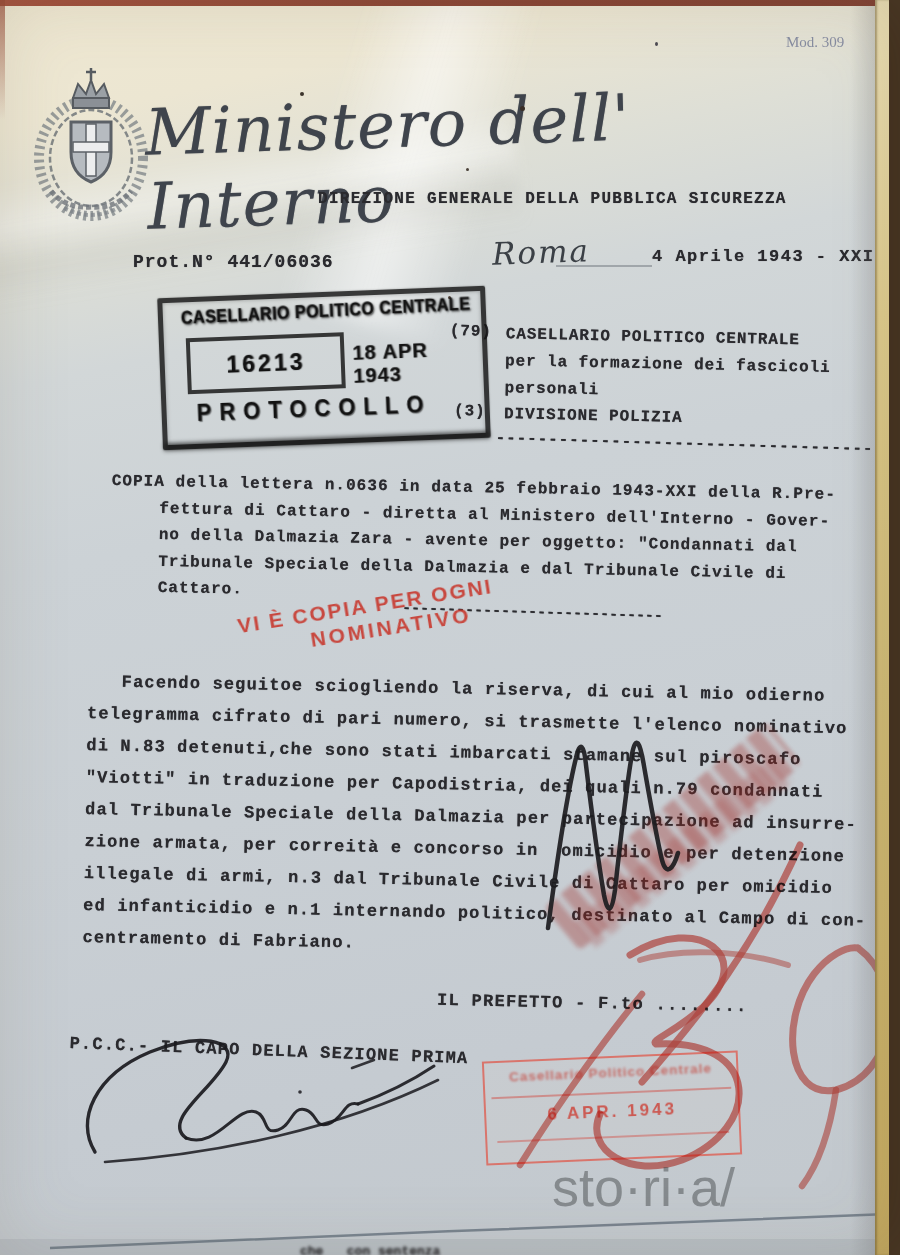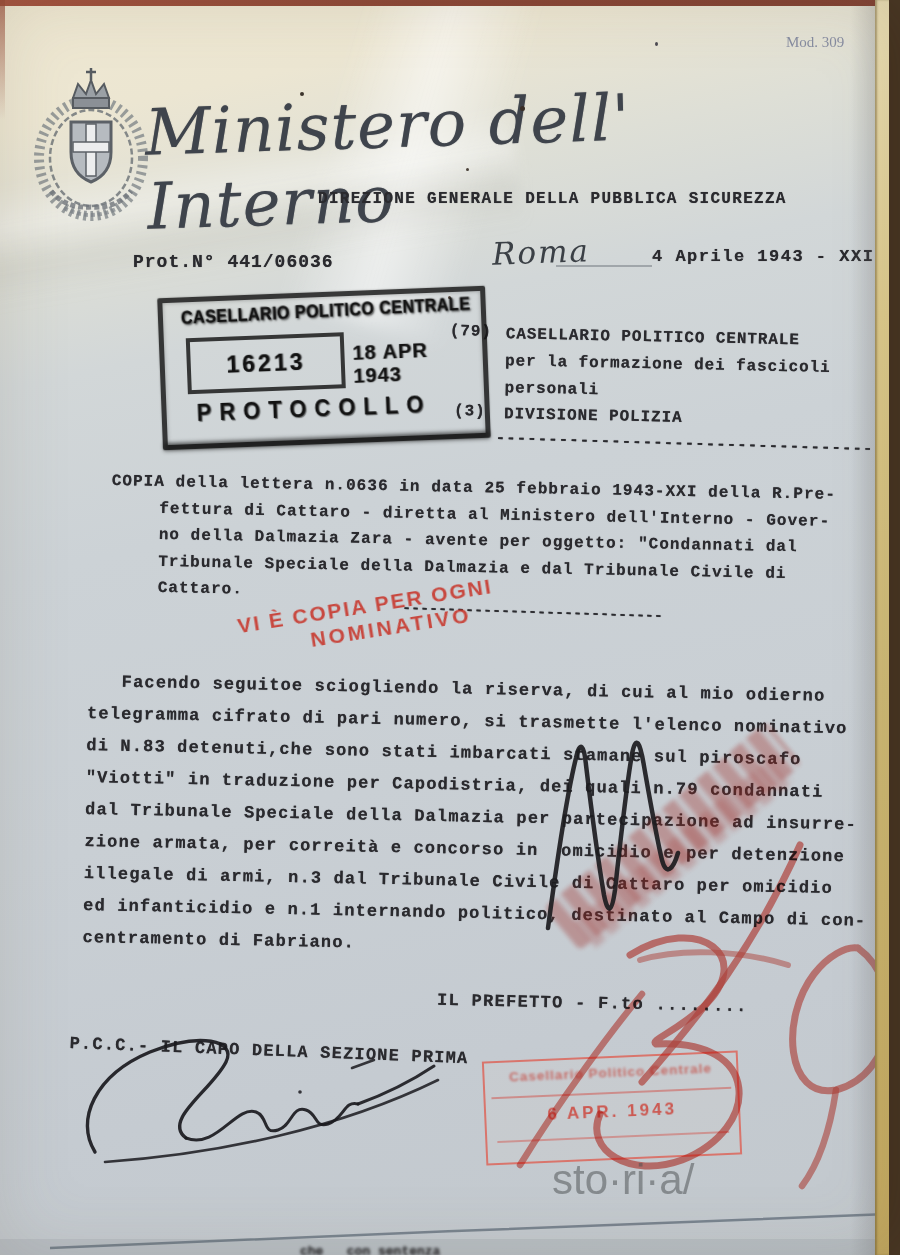--- a/index.html
+++ b/index.html
@@ -87,21 +87,21 @@
   .rs1{position:absolute;left:0;top:7px;width:100%;text-align:center;font-size:13.5px;font-weight:700;
       letter-spacing:1px;color:rgba(198,62,52,.68);filter:blur(1px);}
   .rs-div1{position:absolute;left:6px;right:6px;top:34px;height:2px;background:rgba(210,80,70,.5);}
   .rs-date{position:absolute;left:0;top:44px;width:100%;text-align:center;font-size:17px;font-weight:700;
       letter-spacing:3px;color:rgba(205,65,55,.82);}
   .rs-div2{position:absolute;left:10px;right:10px;top:78px;height:2px;background:rgba(210,80,70,.45);}
   
   .wm{color:rgba(72,75,78,.5);z-index:6;font-family:"Liberation Sans",sans-serif;white-space:nowrap;}
   .wm-big{left:612px;top:928px;font-size:108px;letter-spacing:-2px;}
   .wm-mid{left:448px;top:1046px;font-size:63px;}
-  .wm-small{left:552px;top:1156px;font-size:42px;}
+  .wm-small{left:552px;top:1156px;font-size:54px;}
   
   .inksvg{left:0;top:0;width:900px;height:1255px;pointer-events:none;}
   .z4{z-index:4;} .z5{z-index:5;mix-blend-mode:multiply;} .z2{z-index:2;}
   
   .edge-top{left:0;top:0;width:100%;height:6px;z-index:7;
       background:linear-gradient(90deg,#a3503c,#8a4434 45%,#7e3e30);}
   .edge-pages{right:11px;top:0;width:14px;height:100%;z-index:7;
       background:linear-gradient(180deg,#e9ddb4 0%,#dcc98b 25%,#cdb873 55%,#c2a75d 100%);
       box-shadow:inset 2px 0 2px rgba(95,75,35,.45);}
   .edge-dark{right:0;top:0;width:11px;height:100%;z-index:7;background:#402e1c;}

